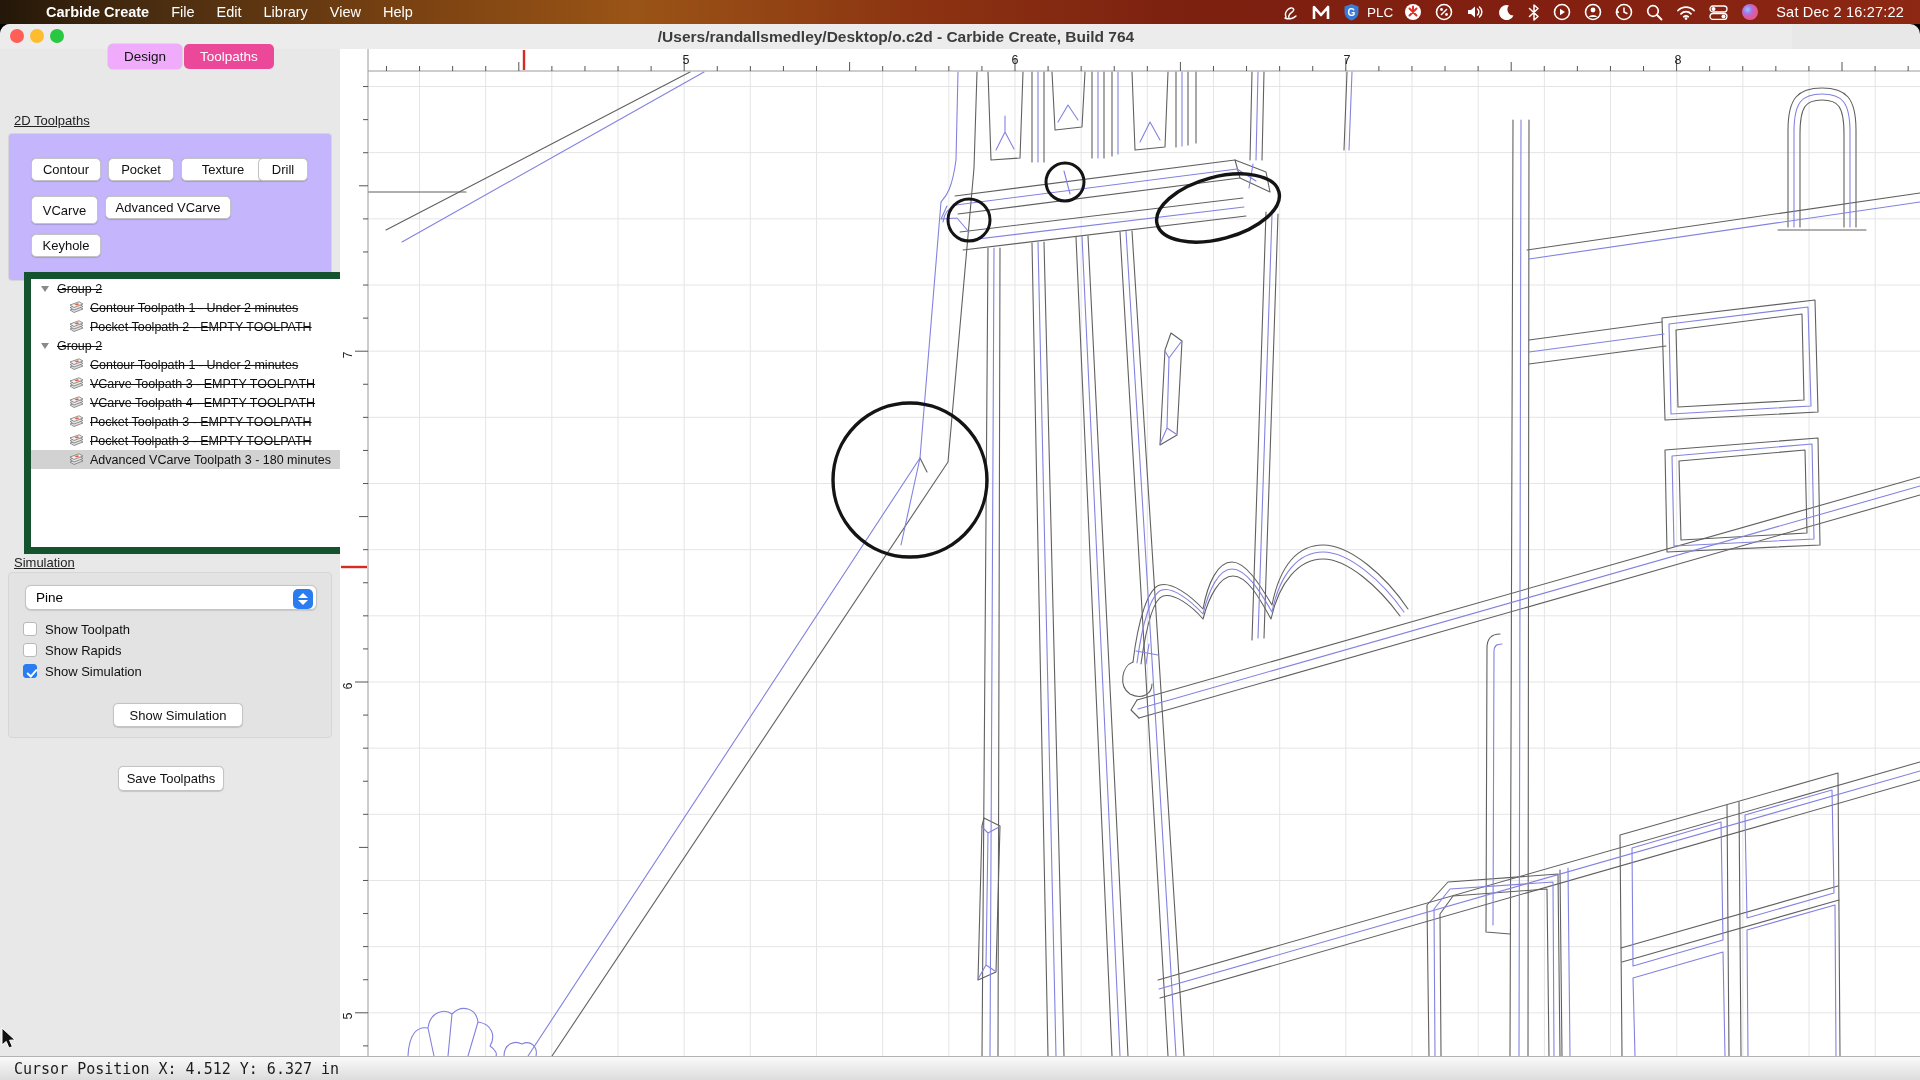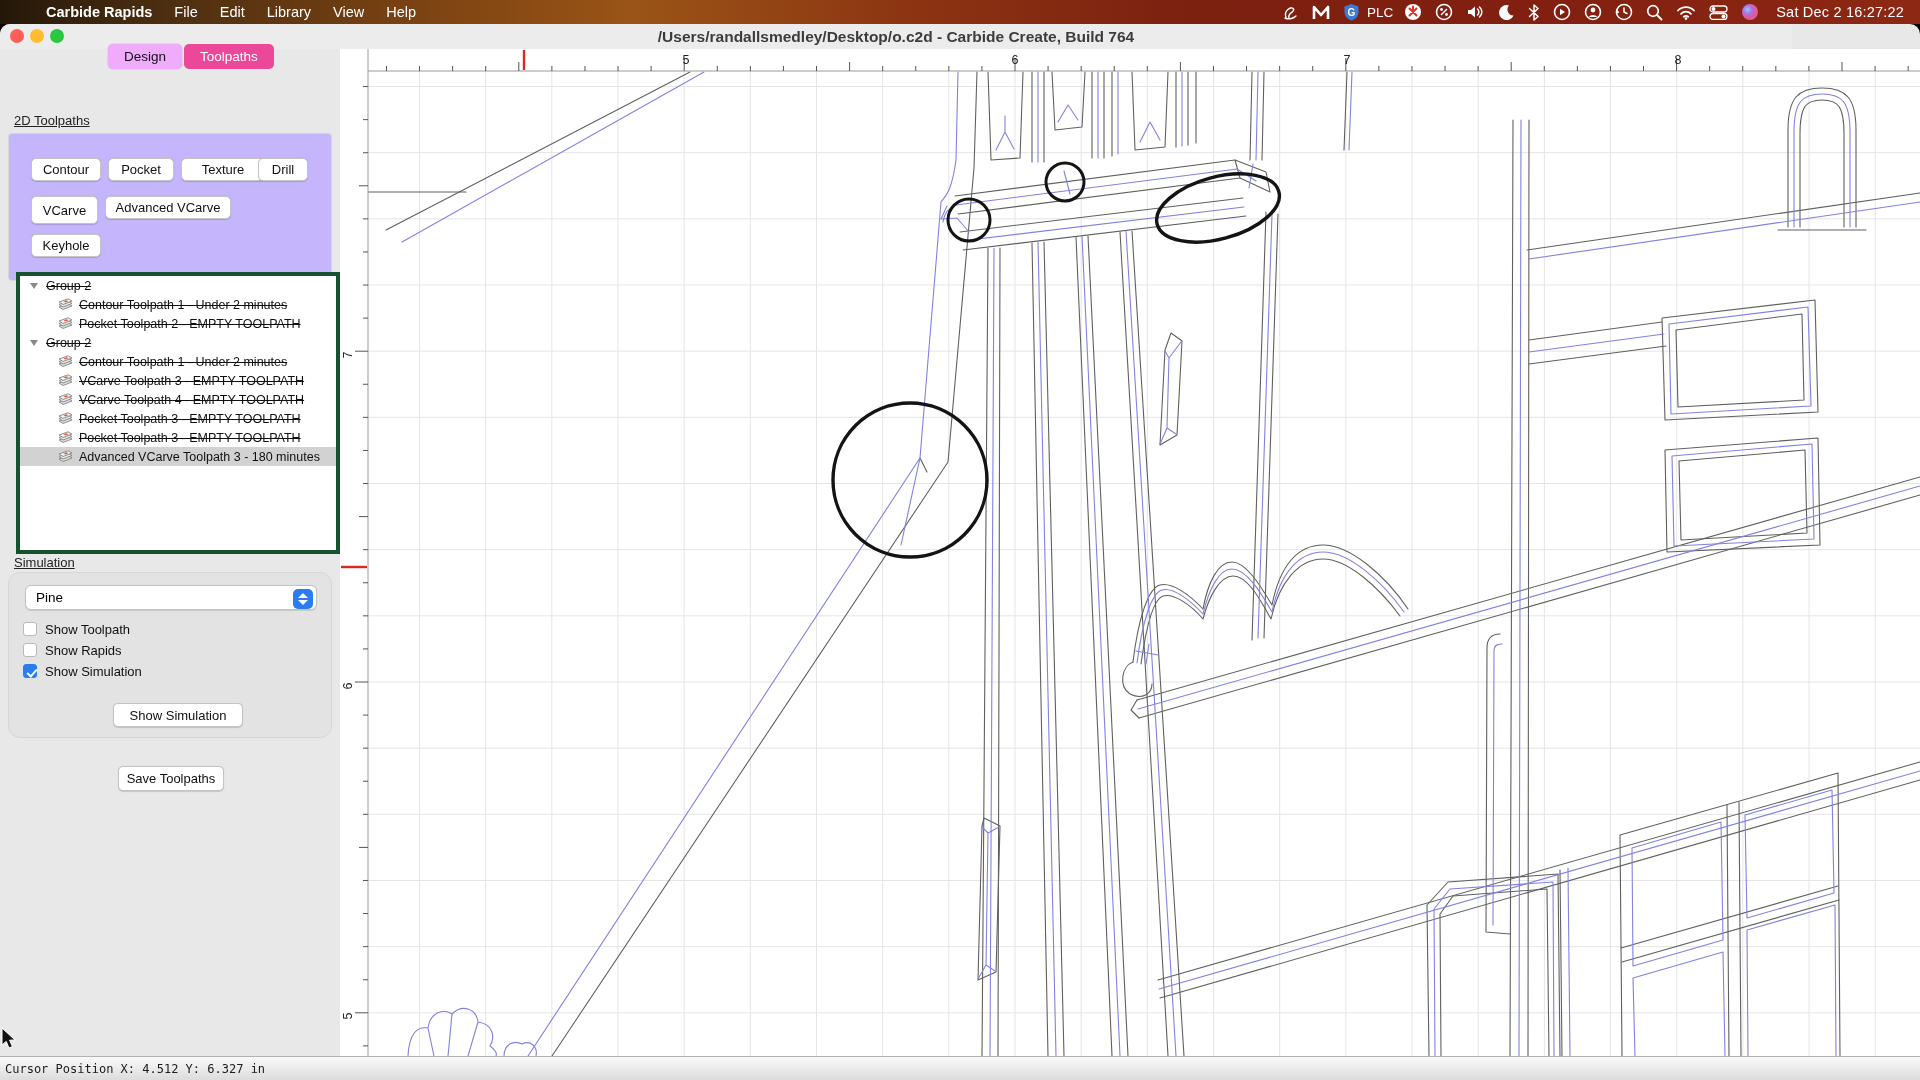--- a/index.html
+++ b/index.html
@@ -36,32 +36,32 @@
 
   
   #sidebar { position:absolute; left:0; top:25px; width:340px; height:1007px; background:#e8e8e8; }
   .section-label { position:absolute; font-size:13px; color:#222;text-decoration:underline; }
   #lbl-2d { left:14px; top:64px; }
   #btn-panel { position:absolute; left:8px; top:84px; width:324px; height:148px; background:#c4b5fd; border:1px solid #d6d6d6; border-radius:4px;text-align:center; }
   .cc-btn { position:absolute; background:#ffffff; border:.5px solid #c4c4c4; border-radius:5px; font-size:13px; color:#111;
     display:flex; align-items:center; justify-content:center; box-shadow:0 .5px 1px rgba(0,0,0,.15); cursor:default; }
 
   
-  #tree { position:absolute; left:16px; top:223px; width:324px; height:282px; background:#ffffff; border:4px solid #14532d; }
+  #tree { position:absolute; left:24px; top:223px; width:324px; height:282px; background:#ffffff; border:7px solid #14532d; }
   .trow { position:relative; height:19px; display:flex; align-items:center; font-size:12.5px; color:#111; white-space:nowrap; }
   .trow.sel { background:#d2d2d2; }
   .trow .chev { width:0; height:0; border-left:4.5px solid transparent; border-right:4.5px solid transparent; border-top:6px solid #8a8a8a;
     margin-left:10px; margin-right:8px; }
   .trow.group .tlabel { margin-left:0; }
   .trow .ticon { margin-left:38px; margin-right:6px; width:15px; height:13px; }
   .struck { text-decoration:line-through; }
 
   
   #lbl-sim { left:14px; top:506px; }
-  #sim-panel { position:absolute; left:8px; top:523px; width:324px; height:166px; background:#e3e3e3; border:1px solid #d6d6d6; border-radius:12px; }
+  #sim-panel { position:absolute; left:8px; top:523px; width:324px; height:166px; background:#e3e3e3; border:1px solid #d6d6d6; border-radius:4px; }
   #material { position:absolute; left:16px; top:12px; width:292px; height:25px; background:#fff; border:.5px solid #c4c4c4; border-radius:6px;
     font-size:13.5px; display:flex; align-items:center; padding-left:10px; box-shadow:0 .5px 1px rgba(0,0,0,.12); }
   #material .stepper { position:absolute; right:3px; top:2.5px; width:20px; height:20px; background:#2a7df0; border-radius:5px; }
   #material .stepper:before { content:""; position:absolute; left:5px; top:4px; border-left:5px solid transparent; border-right:5px solid transparent; border-bottom:5px solid #fff; }
   #material .stepper:after { content:""; position:absolute; left:5px; bottom:4px; border-left:5px solid transparent; border-right:5px solid transparent; border-top:5px solid #fff; }
   .cbrow { position:absolute; left:14px; height:16px; display:flex; align-items:center; font-size:13px; color:#111; }
   .cbox { width:14px; height:14px; border-radius:3px; background:#fff; border:.5px solid #b9b9b9; margin-right:8px; position:relative; }
   .cbox.on { background:#2a7df0; border-color:#2a7df0; }
   .cbox.on:before { content:""; position:absolute; left:4.5px; top:1.5px; width:4px; height:8px; border:solid #fff; border-width:0 2px 2px 0; transform:rotate(42deg); }
   #sim-btn { left:104px; top:130px; width:130px; height:24px; }
@@ -75,33 +75,33 @@
   .anno { stroke:#141414; fill:none; }
   .grid { stroke:#e5e5e5; stroke-width:1; }
   .ruler-line { stroke:#9a9a9a; stroke-width:1; }
   .tick { stroke:#555; stroke-width:1; }
   .rlabel { font-family:"Liberation Sans","DejaVu Sans",sans-serif; font-size:12.5px; fill:#222; }
   .redmark { stroke:#d82a20; stroke-width:2.4; }
 
   
   #statusbar { position:absolute; left:0; top:1032px; width:1920px; height:24px;
     background:linear-gradient(#fafafa,#dcdcdc); border-top:1px solid #b2b2b2;
-    font-family:"DejaVu Sans Mono","Liberation Mono",monospace; font-size:12px; color:#1c1c1c;
-    display:flex; align-items:center; padding-left:5px; }
+    font-family:"DejaVu Sans Mono","Liberation Mono",monospace; font-size:15px; color:#1c1c1c;
+    display:flex; align-items:center; padding-left:14px; }
   #cursor-glyph { position:absolute; left:0px; top:1028px; z-index:9; }
 </style>
 </head>
 <body>
 
 <div id="stage">
 
   <div id="menubar">
     <div class="mb-left">
       <div class="mb-item mb-apple"></div>
-      <div class="mb-item mb-app">Carbide Rapids</div>
+      <div class="mb-item mb-app">Carbide Create</div>
       <div class="mb-item">File</div>
       <div class="mb-item">Edit</div>
       <div class="mb-item">Library</div>
       <div class="mb-item">View</div>
       <div class="mb-item">Help</div>
     </div>
     <div class="mb-right">
       <span class="st-ic">
           <svg width="17" height="17" viewBox="0 0 17 17">
             <path d="M4,13 C1.5,7 9,1.5 11.5,5 C13.5,8 5,9 7,14 M3,14 C6,15.5 11,15 14,12" stroke="#fff" stroke-width="1.4" fill="none" stroke-linecap="round"></path>

